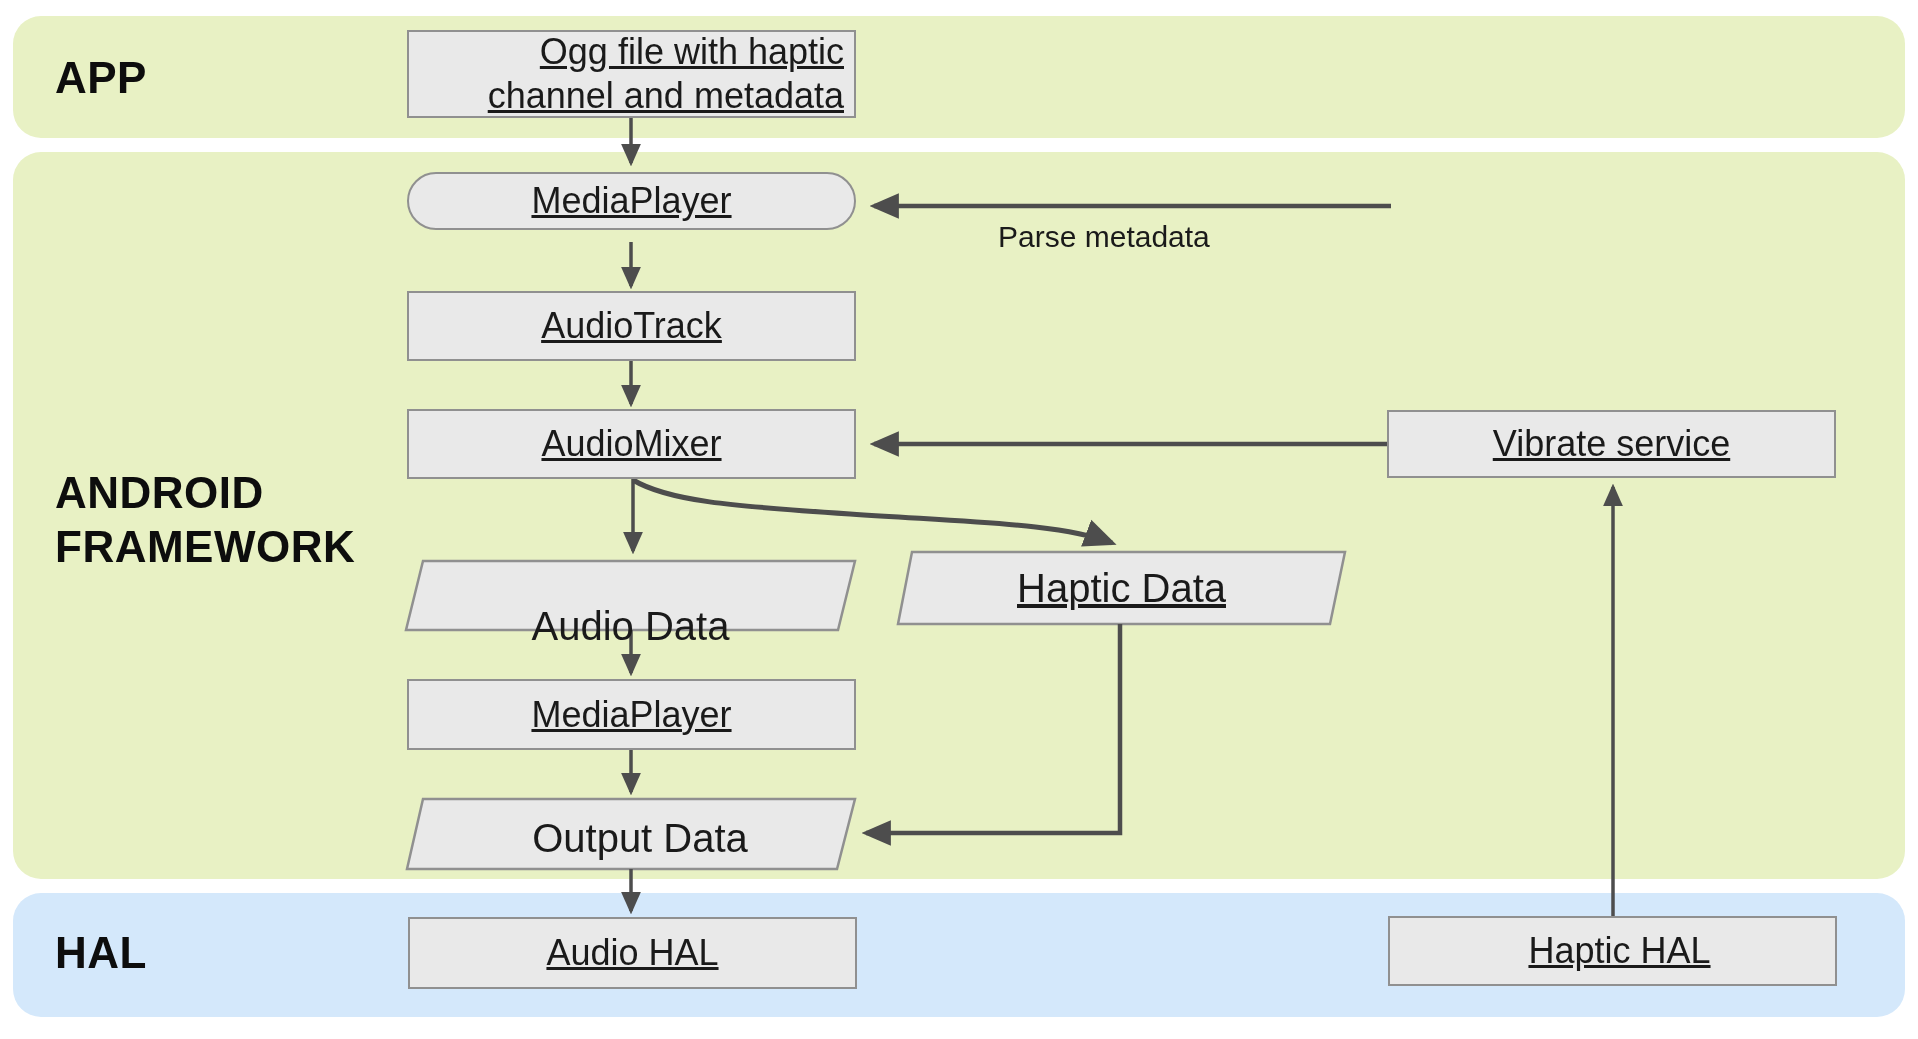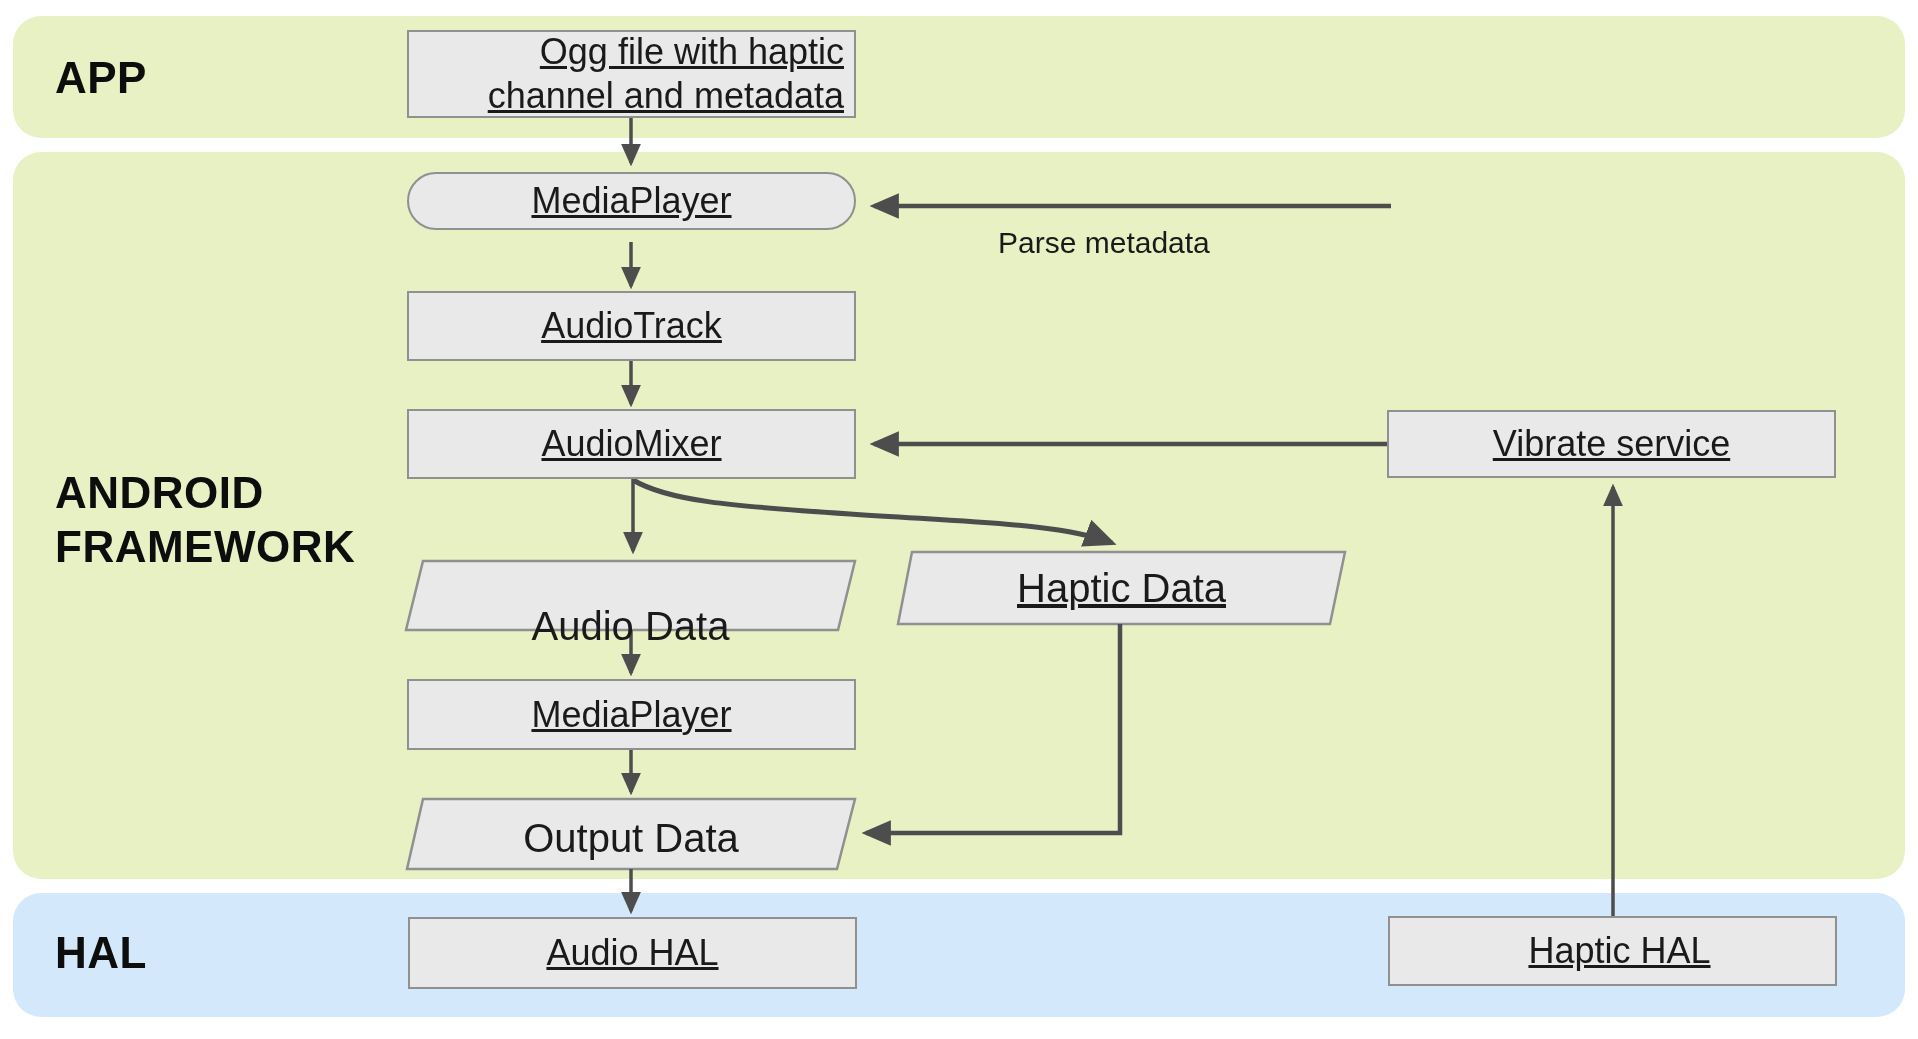--- a/index.html
+++ b/index.html
@@ -37,23 +37,23 @@
   #node-audiotrack{left:407px;top:291px;width:449px;height:70px;}
   #node-audiomixer{left:407px;top:409px;width:449px;height:70px;}
   #node-audioeffect{left:407px;top:679px;width:449px;height:71px;}
   #node-audiohal{left:408px;top:917px;width:449px;height:72px;}
   #node-mediaextractor{left:1391px;top:172px;width:449px;height:68px;}
   #node-vibrateservice{left:1387px;top:410px;width:449px;height:68px;}
   #node-haptichal{left:1388px;top:916px;width:449px;height:70px;padding-left:24px;}
 
   #label-audiodata{left:406px;top:592px;width:449px;height:69px;}
   #label-hapticdata{left:898px;top:552px;width:447px;height:72px;text-decoration:underline;}
-  #label-outputdata{left:407px;top:799px;width:448px;height:78px;}
+  #label-outputdata{left:416px;top:799px;width:448px;height:78px;}
 
-  #edge-label-parse{position:absolute;left:998px;top:226px;font-size:30px;color:#1a1a1a;}
+  #edge-label-parse{position:absolute;left:998px;top:220px;font-size:30px;color:#1a1a1a;}
 
   #wires{position:absolute;left:0;top:0;width:1918px;height:1039px;pointer-events:none;}
   .wire{stroke:var(--arrow);fill:none;}
   .shape{fill:var(--node-fill);stroke:var(--node-border);stroke-width:2.5px;}
 </style>
 </head>
 <body>
 
 <div id="canvas">
 

